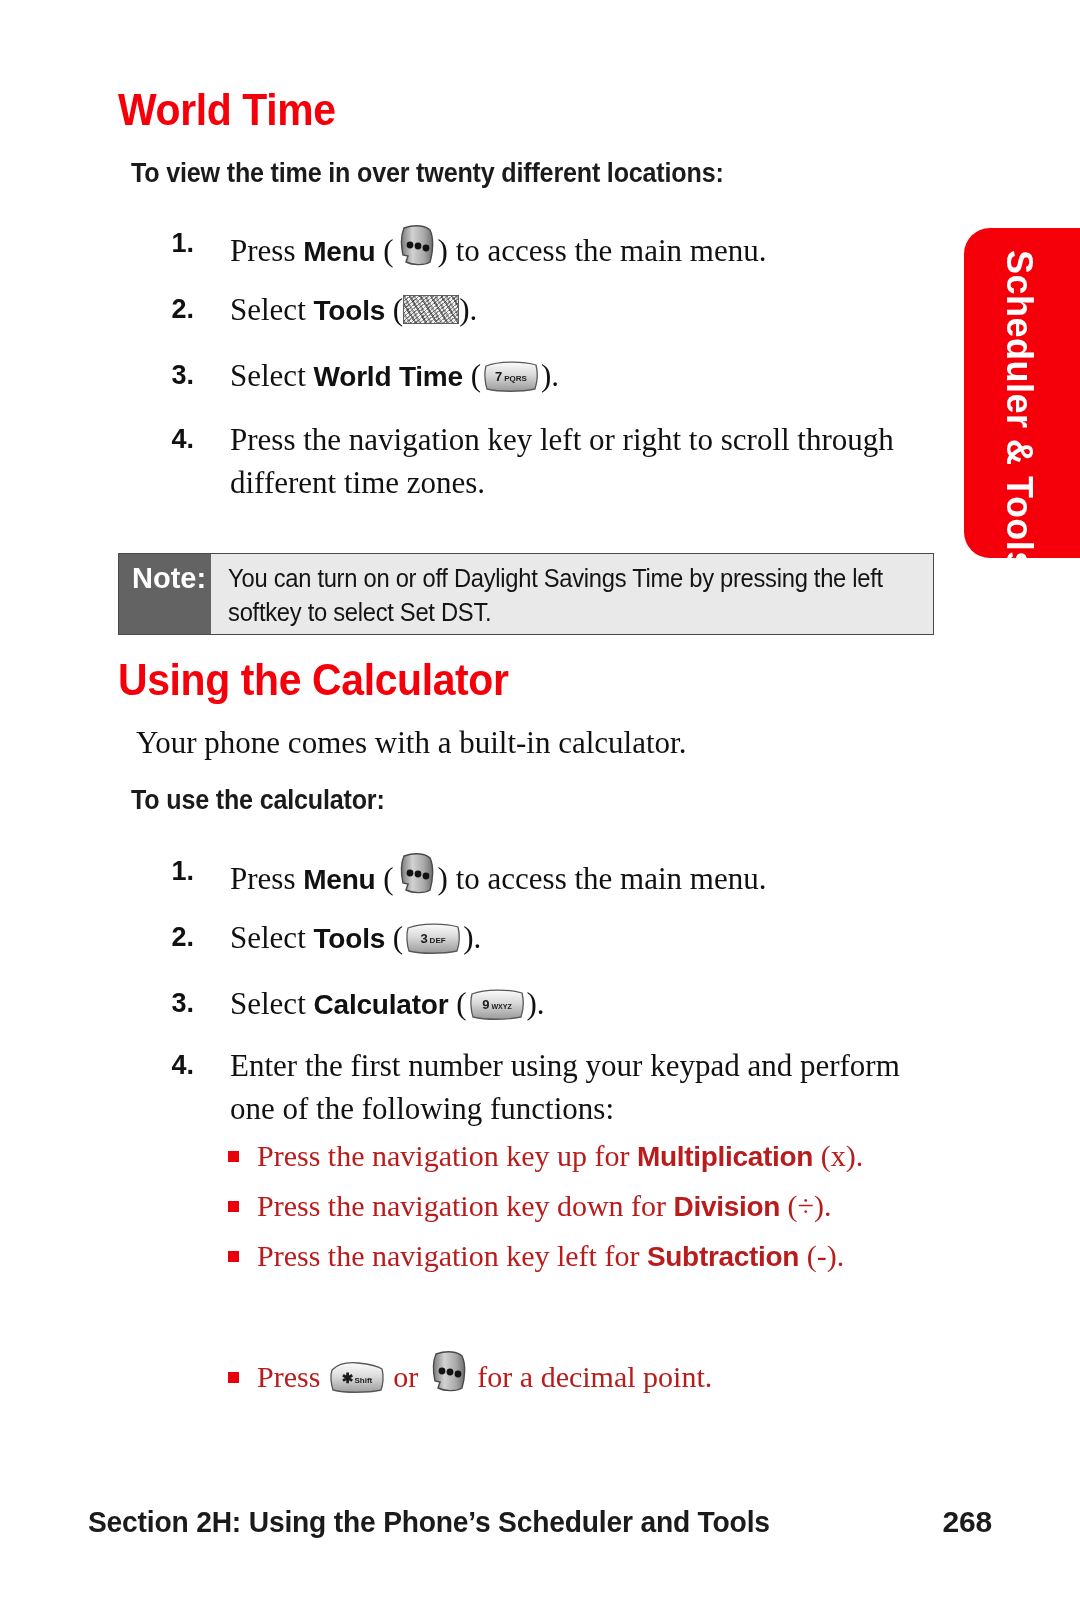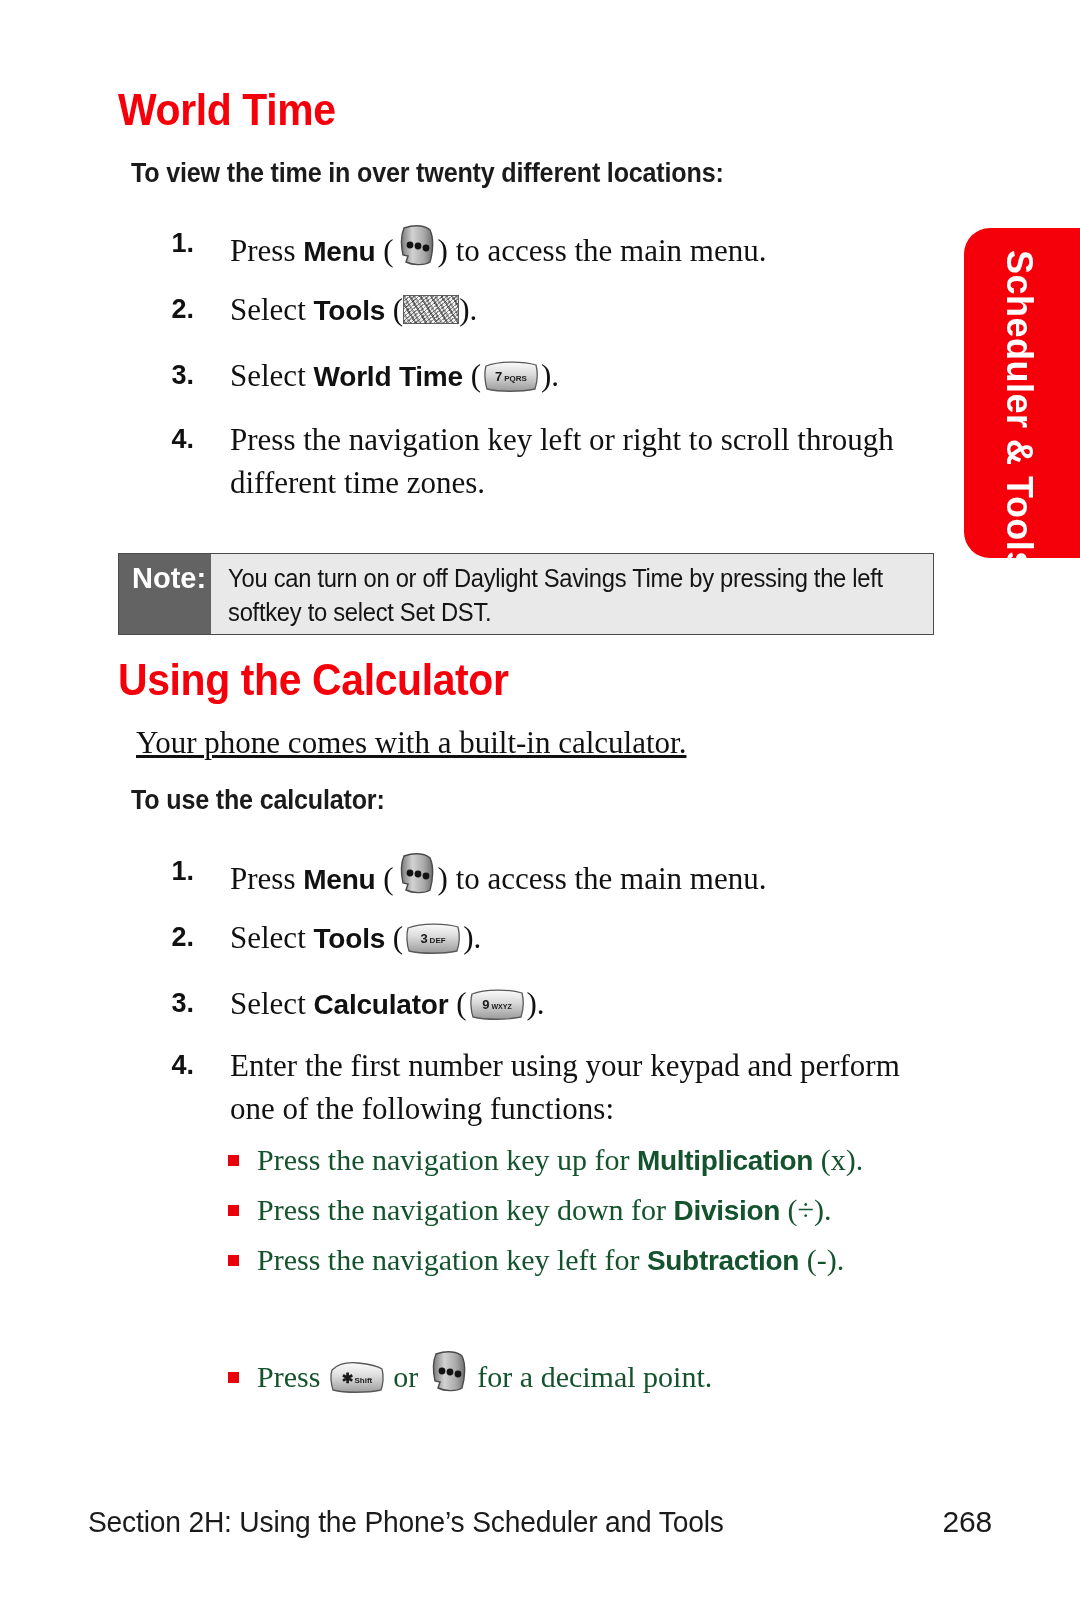--- a/index.html
+++ b/index.html
@@ -100,29 +100,28 @@
     font-weight: bold;
     font-size: 28px;
     letter-spacing: -0.2px;
   }
 
   
   .para {
     position: absolute;
     font-size: 31px;
     color: #111111;
-    text-decoration: underline;
   }
 
   
   .bullet {
     position: absolute;
     font-size: 30px;
-    color: #14532d;
-    line-height: 40px;
+    color: #b91c1c;
+    line-height: 32px;
     white-space: nowrap;
   }
   .bullet .sq {
     display: inline-block;
     width: 11px;
     height: 11px;
     background: #E8000A;
     vertical-align: 4px;
     margin-right: 18px;
   }
@@ -174,21 +173,21 @@
   
   .footer {
     position: absolute;
     left: 88px;
     top: 1505px;
     width: 904px;
     display: flex;
     justify-content: space-between;
     align-items: flex-start;
     font-family: "Liberation Sans", sans-serif;
-    font-weight: normal;
+    font-weight: bold;
     font-size: 30px;
     color: #1b1b1b;
     letter-spacing: -0.2px;
   }
   .footer .ftitle { transform: scaleX(0.94); transform-origin: left center; }
 
   
   .keyicon {
     display: inline-block;
     vertical-align: -7px;

